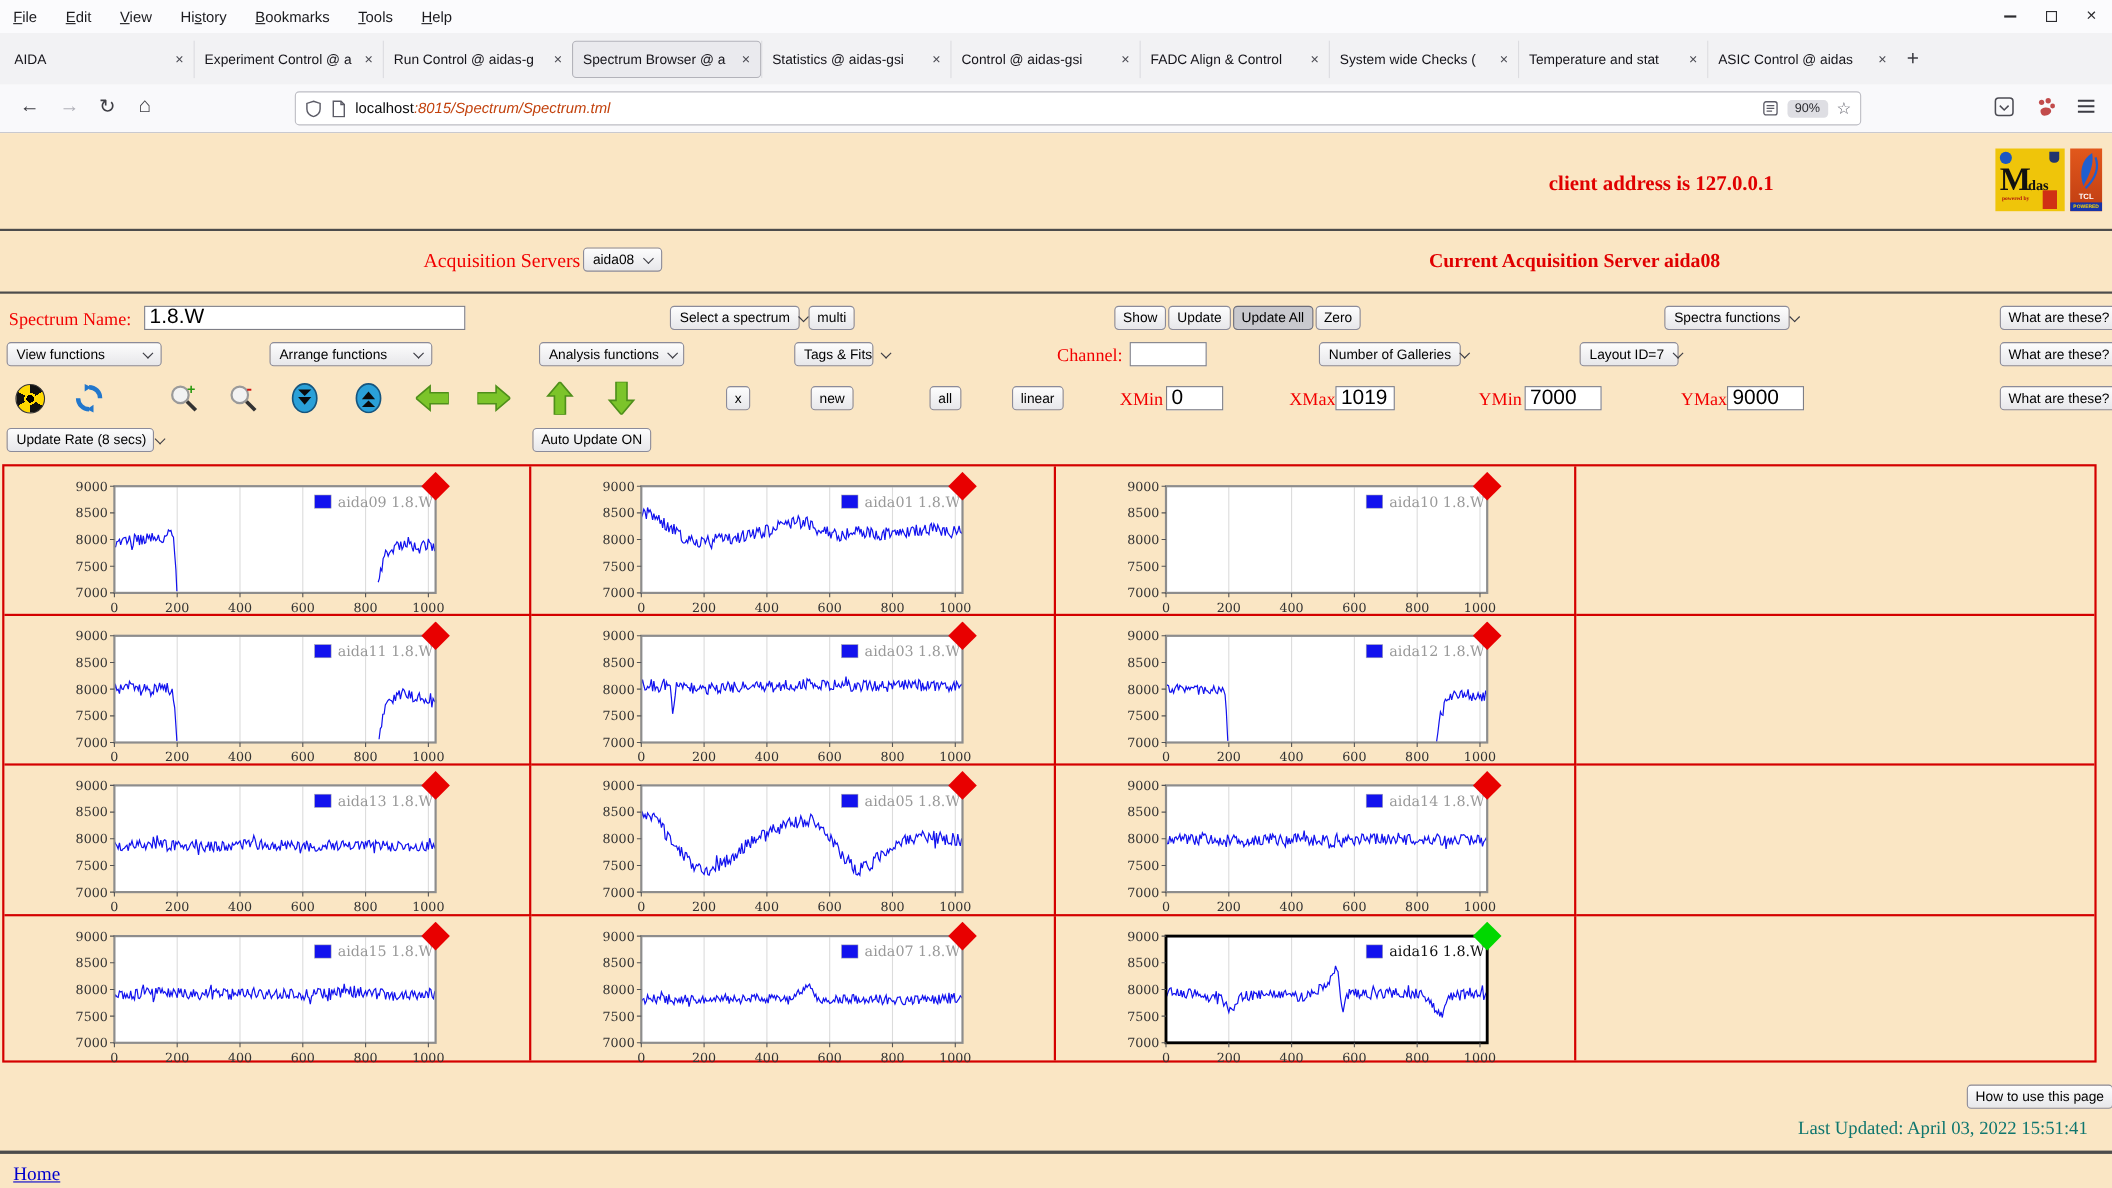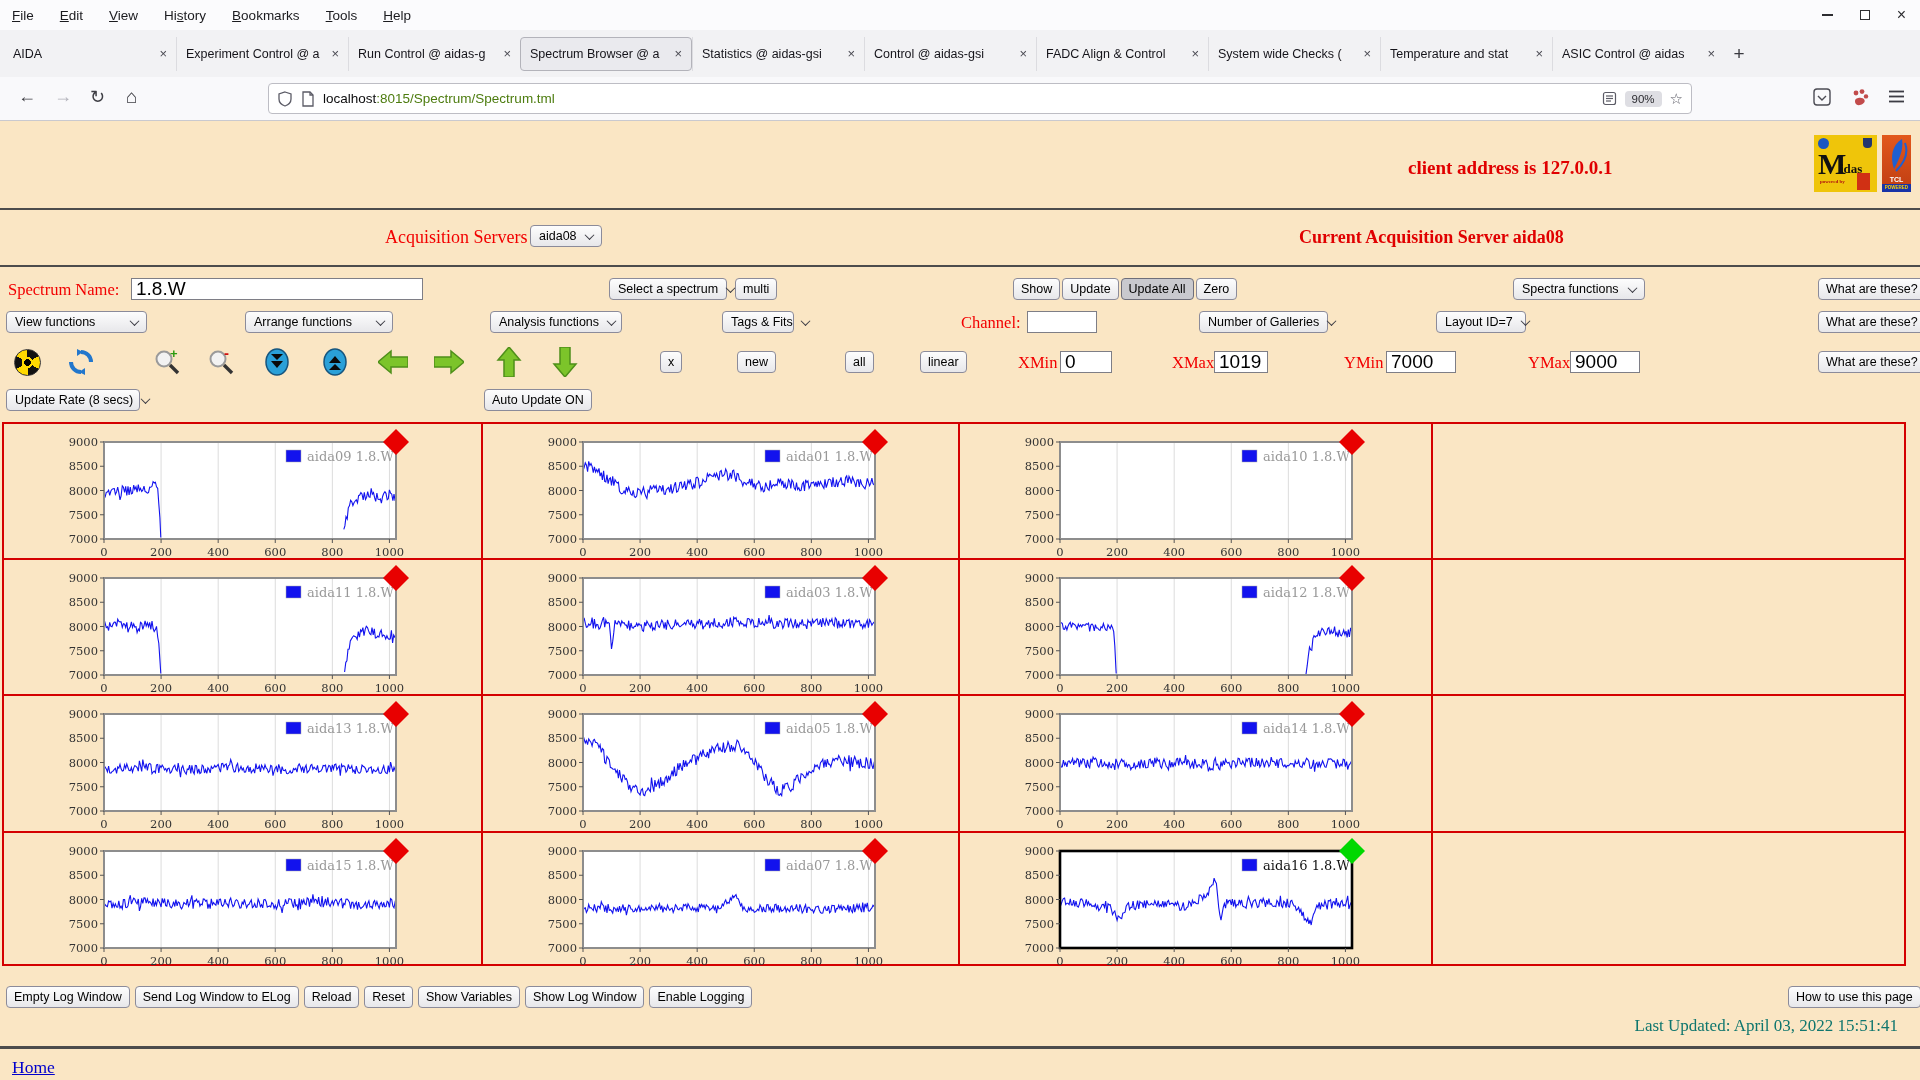--- a/index.html
+++ b/index.html
@@ -27,21 +27,21 @@
   .newtab { width:30px; height:30px; display:flex; align-items:center; justify-content:center;
             font-size:19px; color:#3a3a40; }
 
   .navbar { position:absolute; left:0; top:77px; width:1920px; height:44px; background:#f9f9fb;
             border-bottom:1px solid #c9c9cf; }
   .navbtn { position:absolute; top:9px; font-size:18px; color:#3e3e44; }
   .urlbar { position:absolute; left:268px; top:6px; width:1424px; height:31px; background:#fff;
             border:1px solid #bdbdc4; border-radius:4px; display:flex; align-items:center;
             padding:0 8px; gap:8px; font-size:13.5px; }
   .url-host { color:#0c0c0d; }
-  .url-path { color:#4d7c0f; }
+  .url-path { color:#c2410c;font-style:italic; }
   .url-spacer { flex:1; }
   .zoom-pill { background:#dedee3; border-radius:4px; font-size:11.5px; padding:2px 7px; color:#2b2b30; }
   .chrome-svg { display:block; }
 
   
   .page { position:absolute; left:0; top:121px; width:1920px; height:959px; background:#fae6c4; }
   .rsl { font-family:"Liberation Serif", serif; color:#f20000; font-size:16.5px; position:absolute; }
   .rh  { font-family:"Liberation Serif", serif; color:#e00000; font-weight:bold; position:absolute; }
   .hr  { position:absolute; left:0; width:1920px; height:2px; background:#4c4c4c; }
 
@@ -238,21 +238,21 @@
     <span class="sel" style="left:609px;top:157px;width:118px;">
         <span class="sel-label">Select a spectrum</span>
       </span>
     <span class="btn" style="left:735px;top:157px;">multi</span>
     <span class="btngroup" id="action-buttons" style="left:1013px;top:157px;">
         <span class="btn">Show</span>
         <span class="btn">Update</span>
         <span class="btn active">Update All</span>
         <span class="btn">Zero</span>
       </span>
-    <span class="sel" style="left:1513px;top:157px;width:132px;">
+    <span class="sel" style="left:1513px;top:157px;width:114px;">
         <span class="sel-label">Spectra functions</span>
       </span>
     <span class="btn" style="left:1818px;top:157px;">What are these?</span>
 
     <span class="sel" style="left:6px;top:190px;width:141px;">
         <span class="sel-label">View functions</span>
       </span>
     <span class="sel" style="left:245px;top:190px;width:148px;">
         <span class="sel-label">Arrange functions</span>
       </span>
@@ -799,27 +799,18 @@
             <line x1="323.43499511241447" y1="110" x2="323.43499511241447" y2="114" stroke="#555" stroke-width="1"></line>
             <text x="323.43499511241447" y="127" text-anchor="middle" font-size="11.5" fill="#333" font-family="DejaVu Serif, Liberation Serif, serif">1000</text>
             <rect x="220" y="21" width="15" height="12" fill="#1212ee" stroke="#aaa" stroke-width="0.5"></rect>
             <text x="241" y="31.5" font-size="13" fill="#111" font-family="DejaVu Serif, Liberation Serif, serif">aida16 1.8.W</text>
             <polygon points="330,0 343,13 330,26 317,13" fill="#00d800"></polygon>
           </svg>
         </div>
         <div class="gcell"></div>
       </div>
 
-    <div class="footer-btns" id="footer-btns">
-        <span class="btn">Empty Log Window</span>
-        <span class="btn">Send Log Window to ELog</span>
-        <span class="btn">Reload</span>
-        <span class="btn">Reset</span>
-        <span class="btn">Show Variables</span>
-        <span class="btn">Show Log Window</span>
-        <span class="btn">Enable Logging</span>
-      </div>
     <span class="btn" style="left:1788px;top:865px;">How to use this page</span>
     <div class="rsl" style="right:22px;left:auto;top:895px;font-size:17px;color:#0f766e;">Last Updated: April 03, 2022 15:51:41</div>
     <div class="hr" style="top:925px;height:3px;"></div>
     <a class="home-link">Home</a>
   </div>
 </div>
 
 </body></html>

